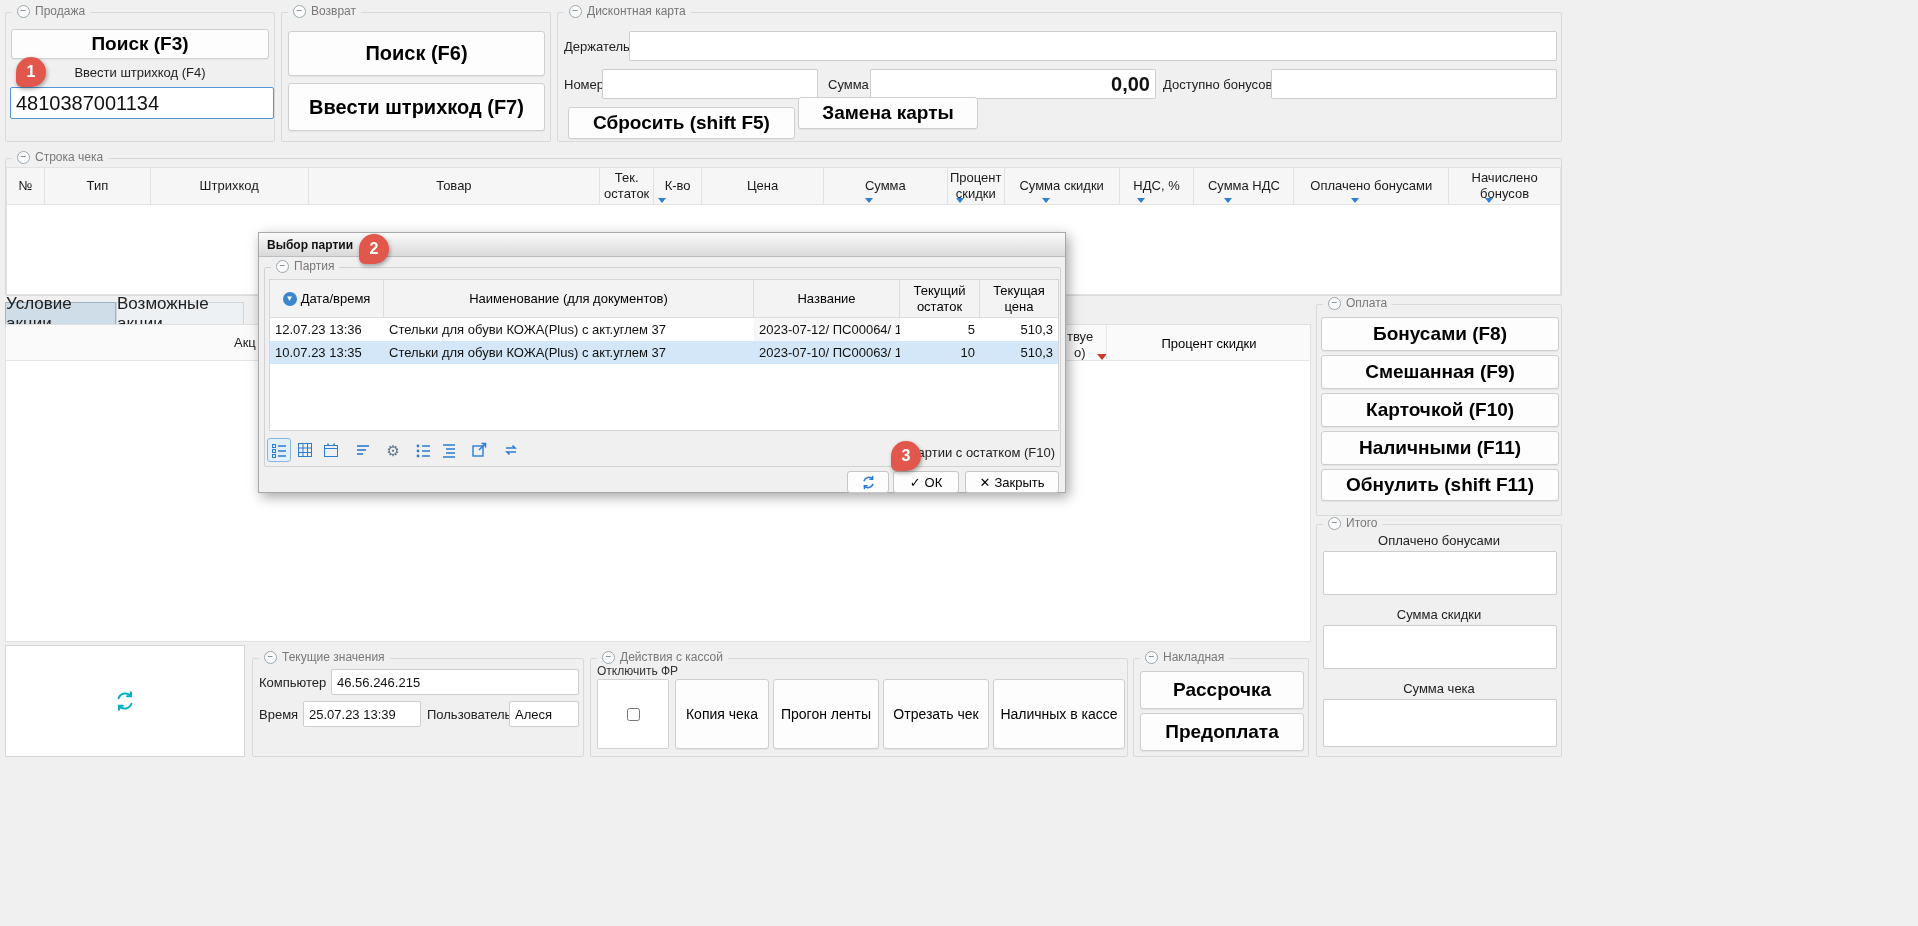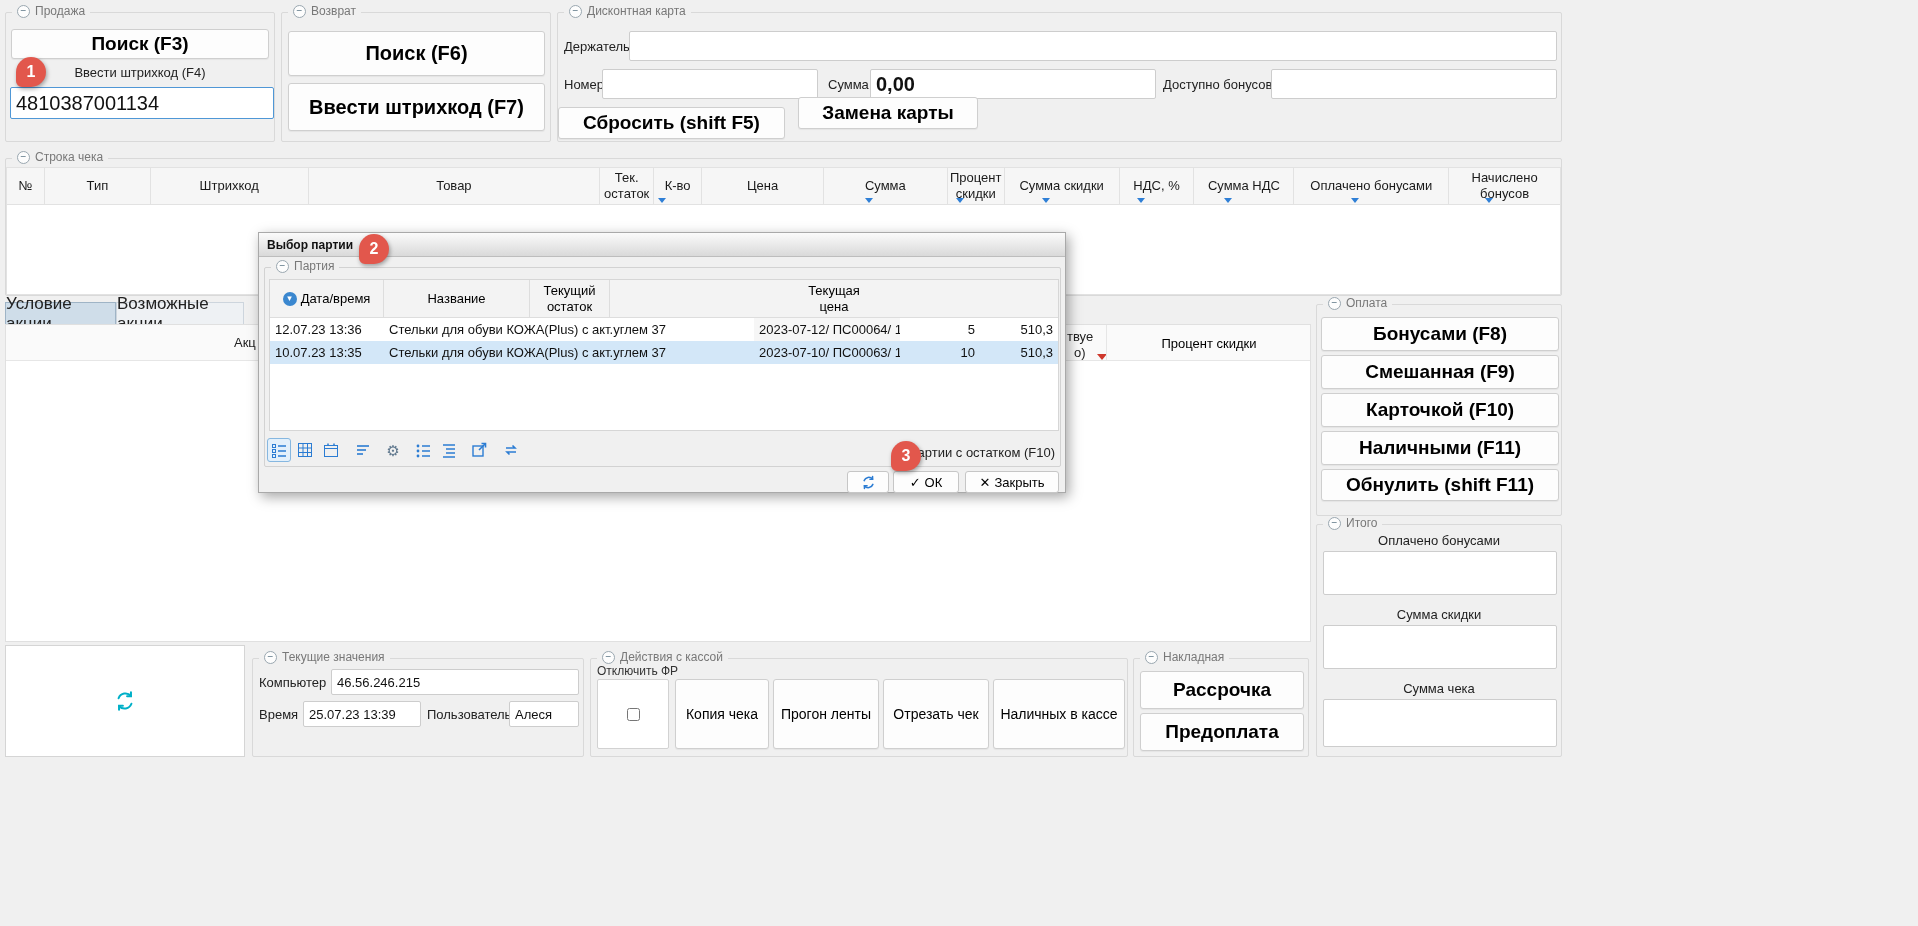--- a/index.html
+++ b/index.html
@@ -77,24 +77,24 @@
   <div class="groupbox" style="left:557px;top:12px;width:1005px;height:130px">
     <div class="g-title">
       <span class="collapse">−</span>
       <span>Дисконтная карта</span>
     </div>
     <div class="label" style="left:6px;top:26px">Держатель</div>
     <input class="field" style="left: 71px; top: 18px; width: 928px; height: 30px;">
     <div class="label" style="left:6px;top:64px">Номер</div>
     <input class="field" style="left: 44px; top: 56px; width: 216px; height: 30px;">
     <div class="label" style="left:270px;top:64px">Сумма</div>
-    <input class="field" style="left: 312px; top: 56px; width: 286px; height: 30px; text-align: left; font-weight: bold; font-size: 20px;" value="0,00">
+    <input class="field" style="left: 312px; top: 56px; width: 286px; height: 30px; text-align: right; font-weight: bold; font-size: 20px;" value="0,00">
     <div class="label" style="left:605px;top:64px">Доступно бонусов</div>
     <input class="field" style="left: 713px; top: 56px; width: 286px; height: 30px;">
-    <button class="btn bold19" style="left:0;top:94px;width:227px;height:32px">Сбросить (shift F5)</button>
+    <button class="btn bold19" style="left:10px;top:94px;width:227px;height:32px">Сбросить (shift F5)</button>
     <button class="btn bold19" style="left:240px;top:84px;width:180px;height:32px">Замена карты</button>
   </div>
 
   <div class="groupbox" style="left:5px;top:158px;width:1557px;height:138px">
     <div class="g-title">
       <span class="collapse">−</span>
       <span>Строка чека</span>
     </div>
   </div>
   <div class="thead" style="left:6px;top:167px;width:1555px;height:38px">
@@ -211,20 +211,21 @@
         <span>Партия</span>
       </div>
     </div>
 
     <div class="dlg-table" style="left:10px;top:46px;width:790px;height:152px">
       <div class="dlg-thr">
         <div class="dlg-th" style="width:114px">
           <span class="sort-circle">▾</span>
           <span>Дата/время</span>
         </div>
+        <div class="dlg-th" style="width:370px">Наименование (для документов)</div>
         <div class="dlg-th" style="width:146px">Название</div>
         <div class="dlg-th" style="width:80px">Текущий
 остаток</div>
         <div class="dlg-th" style="flex:1;border-right:none">Текущая
 цена</div>
       </div>
       <div class="dlg-row">
         <div class="dlg-cell" style="width:114px">12.07.23 13:36</div>
         <div class="dlg-cell" style="width:370px">Стельки для обуви КОЖА(Plus) с акт.углем 37</div>
         <div class="dlg-cell shade" style="width:146px">2023-07-12/ ПС00064/ 10</div>

